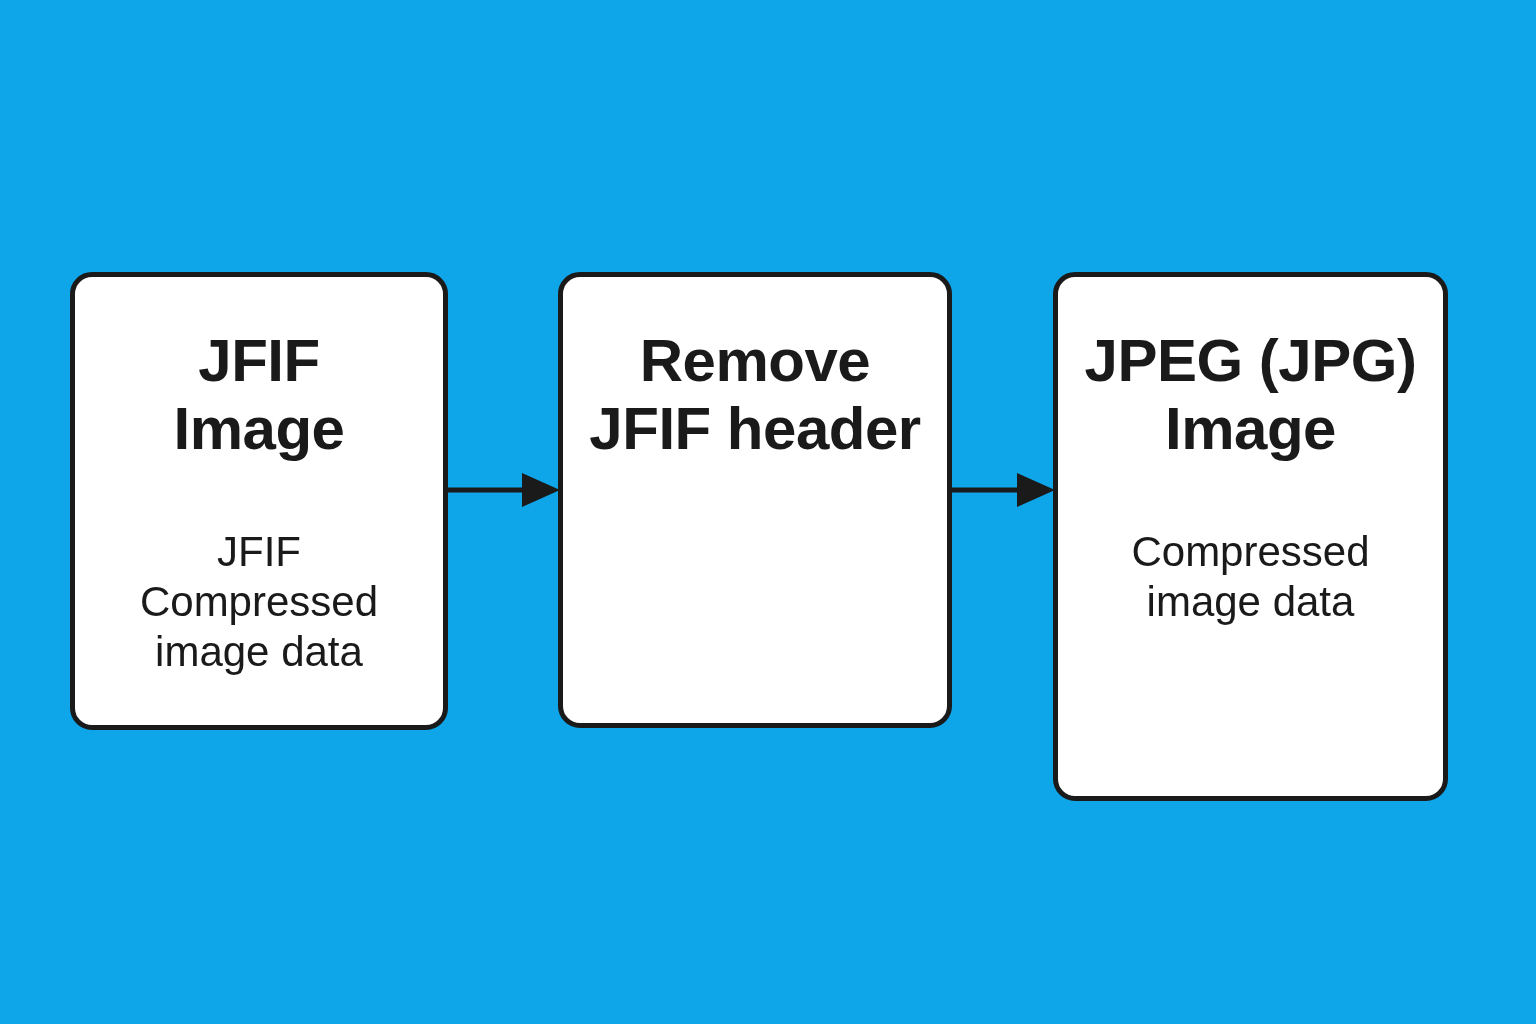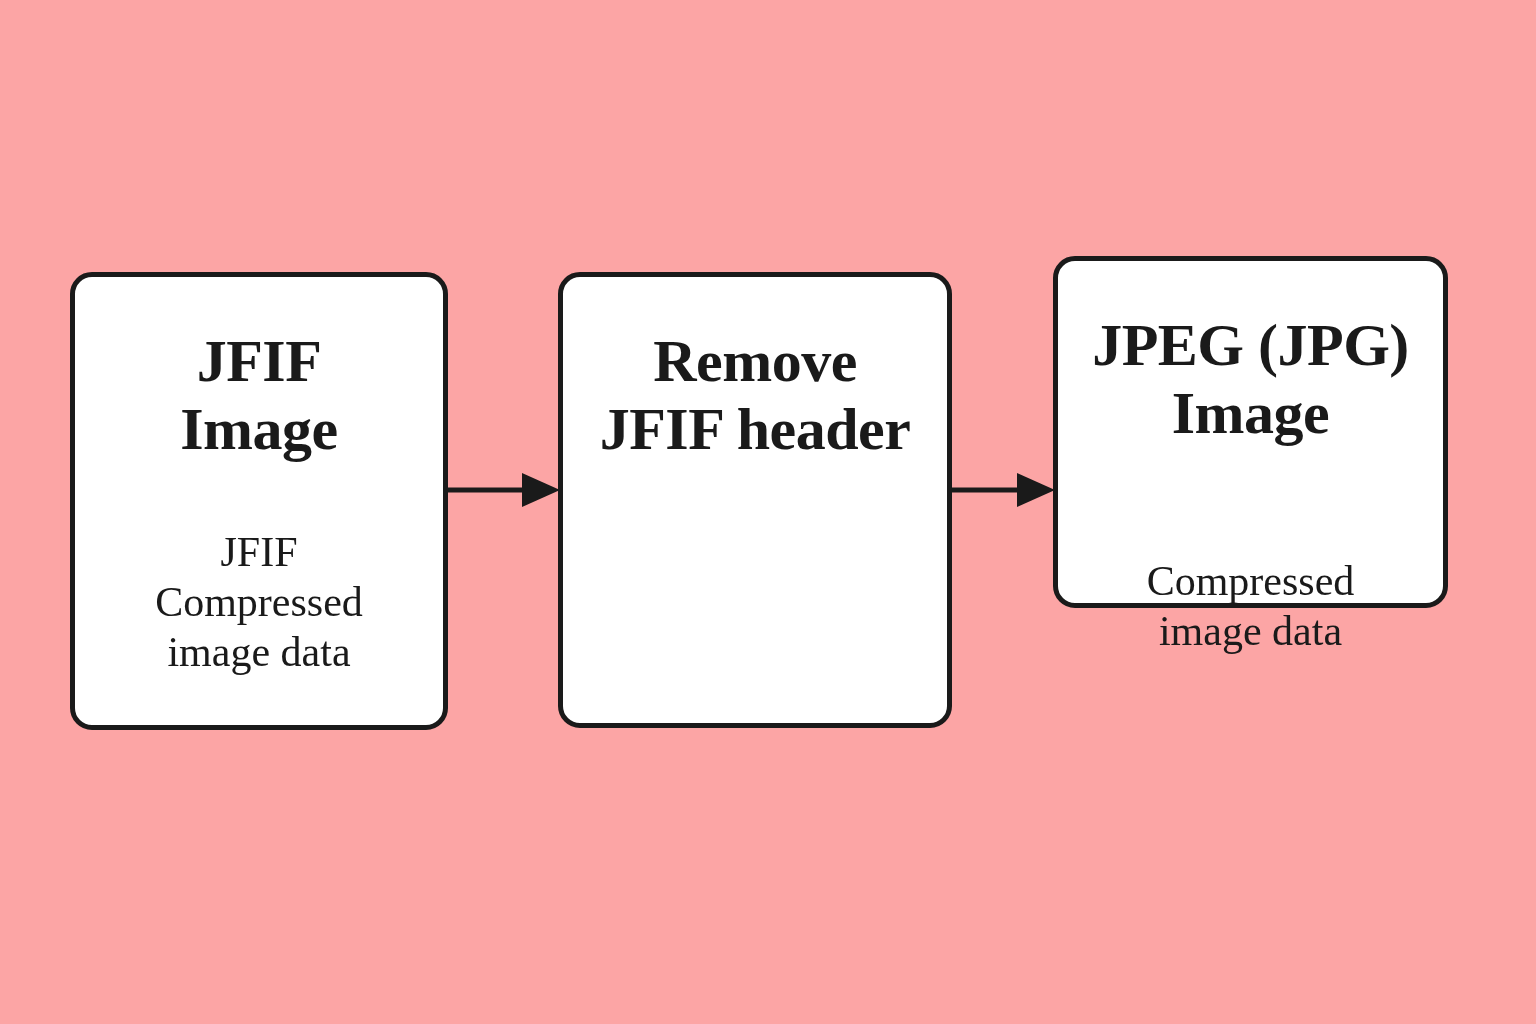--- a/index.html
+++ b/index.html
@@ -11,22 +11,21 @@
     width: 1536px;
     height: 1024px;
     font-family: "Liberation Sans", sans-serif;
     overflow: hidden;
   }
 
   #canvas {
     position: relative;
     width: 1536px;
     height: 1024px;
-    background: #fca5a5;
-    font-family: Liberation Serif, serif;
+    background: #0ea5e9;
   }
 
   .node {
     position: absolute;
     box-sizing: border-box;
     background: #ffffff;
     border: 5px solid #1a1a1a;
     border-radius: 22px;
     display: flex;
     flex-direction: column;
@@ -67,24 +66,23 @@
     left: 558px;
     top: 272px;
     width: 394px;
     height: 456px;
   }
   #node-remove-header .node-title { margin-top: 50px; }
 
   
   #node-jpeg-image {
     left: 1053px;
-    top: 256px;
+    top: 272px;
     width: 395px;
-    height: 352px;
-    gap: 45px;
+    height: 529px;
   }
   #node-jpeg-image .node-title { margin-top: 50px; }
   #node-jpeg-image .node-body  { margin-top: 64px; }
 
   .connector {
     position: absolute;
     top: 467px;
     height: 46px;
   }
   #connector-1 { left: 448px; width: 112px; }

